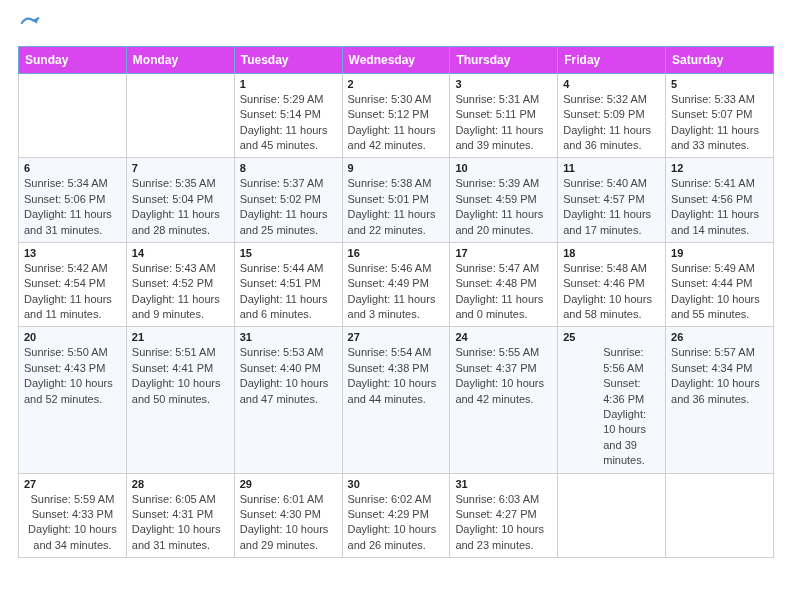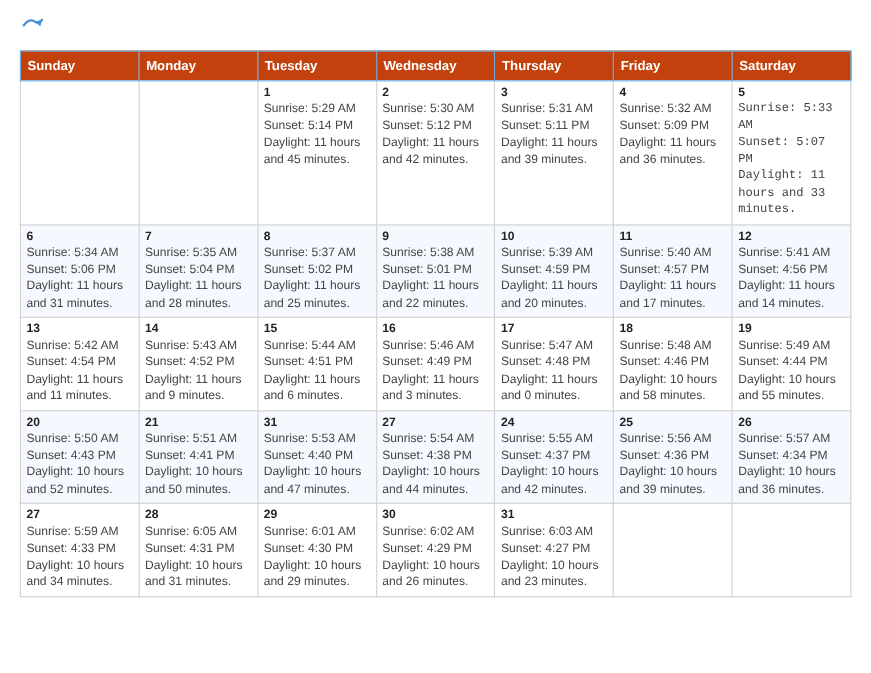--- a/index.html
+++ b/index.html
@@ -53,21 +53,21 @@
     .location {
       font-size: 14px;
       color: #555;
     }
     .calendar {
       width: 100%;
       border-collapse: collapse;
       table-layout: fixed;
     }
     .calendar th {
-      background: #c2410c;
+      background: #d946ef;
       color: #fff;
       font-size: 12px;
       font-weight: bold;
       padding: 6px 6px;
       text-align: left;
       border: 1px solid #6aaae0;
     }
     .calendar td {
       border: 1px solid #d0d0d0;
       vertical-align: top;
@@ -155,21 +155,21 @@
 Daylight: 11 hours and 39 minutes.</div>
           </td>
           <td>
             <div class="day-number">4</div>
             <div class="day-info" style="white-space: pre-line;">Sunrise: 5:32 AM
 Sunset: 5:09 PM
 Daylight: 11 hours and 36 minutes.</div>
           </td>
           <td>
             <div class="day-number">5</div>
-            <div class="day-info" style="white-space: pre-line; font-family: Liberation Mono, monospace;">Sunrise: 5:33 AM
+            <div class="day-info" style="white-space: pre-line;">Sunrise: 5:33 AM
 Sunset: 5:07 PM
 Daylight: 11 hours and 33 minutes.</div>
           </td>
         </tr>
         <tr>
           <td>
             <div class="day-number">6</div>
             <div class="day-info" style="white-space: pre-line;">Sunrise: 5:34 AM
 Sunset: 5:06 PM
 Daylight: 11 hours and 31 minutes.</div>
@@ -281,35 +281,35 @@
 Daylight: 10 hours and 44 minutes.</div>
           </td>
           <td>
             <div class="day-number">24</div>
             <div class="day-info" style="white-space: pre-line;">Sunrise: 5:55 AM
 Sunset: 4:37 PM
 Daylight: 10 hours and 42 minutes.</div>
           </td>
           <td>
             <div class="day-number">25</div>
-            <div class="day-info" style="white-space: pre-line;">Sunrise: 5:56 AM
+            <div class="day-info" style="white-space: pre-line; margin-left: 40px;">Sunrise: 5:56 AM
 Sunset: 4:36 PM
 Daylight: 10 hours and 39 minutes.</div>
           </td>
           <td>
             <div class="day-number">26</div>
             <div class="day-info" style="white-space: pre-line;">Sunrise: 5:57 AM
 Sunset: 4:34 PM
 Daylight: 10 hours and 36 minutes.</div>
           </td>
         </tr>
         <tr>
           <td>
             <div class="day-number">27</div>
-            <div class="day-info" style="white-space: pre-line;">Sunrise: 5:59 AM
+            <div class="day-info" style="white-space: pre-line; text-align: center;">Sunrise: 5:59 AM
 Sunset: 4:33 PM
 Daylight: 10 hours and 34 minutes.</div>
           </td>
           <td>
             <div class="day-number">28</div>
             <div class="day-info" style="white-space: pre-line;">Sunrise: 6:05 AM
 Sunset: 4:31 PM
 Daylight: 10 hours and 31 minutes.</div>
           </td>
           <td>

